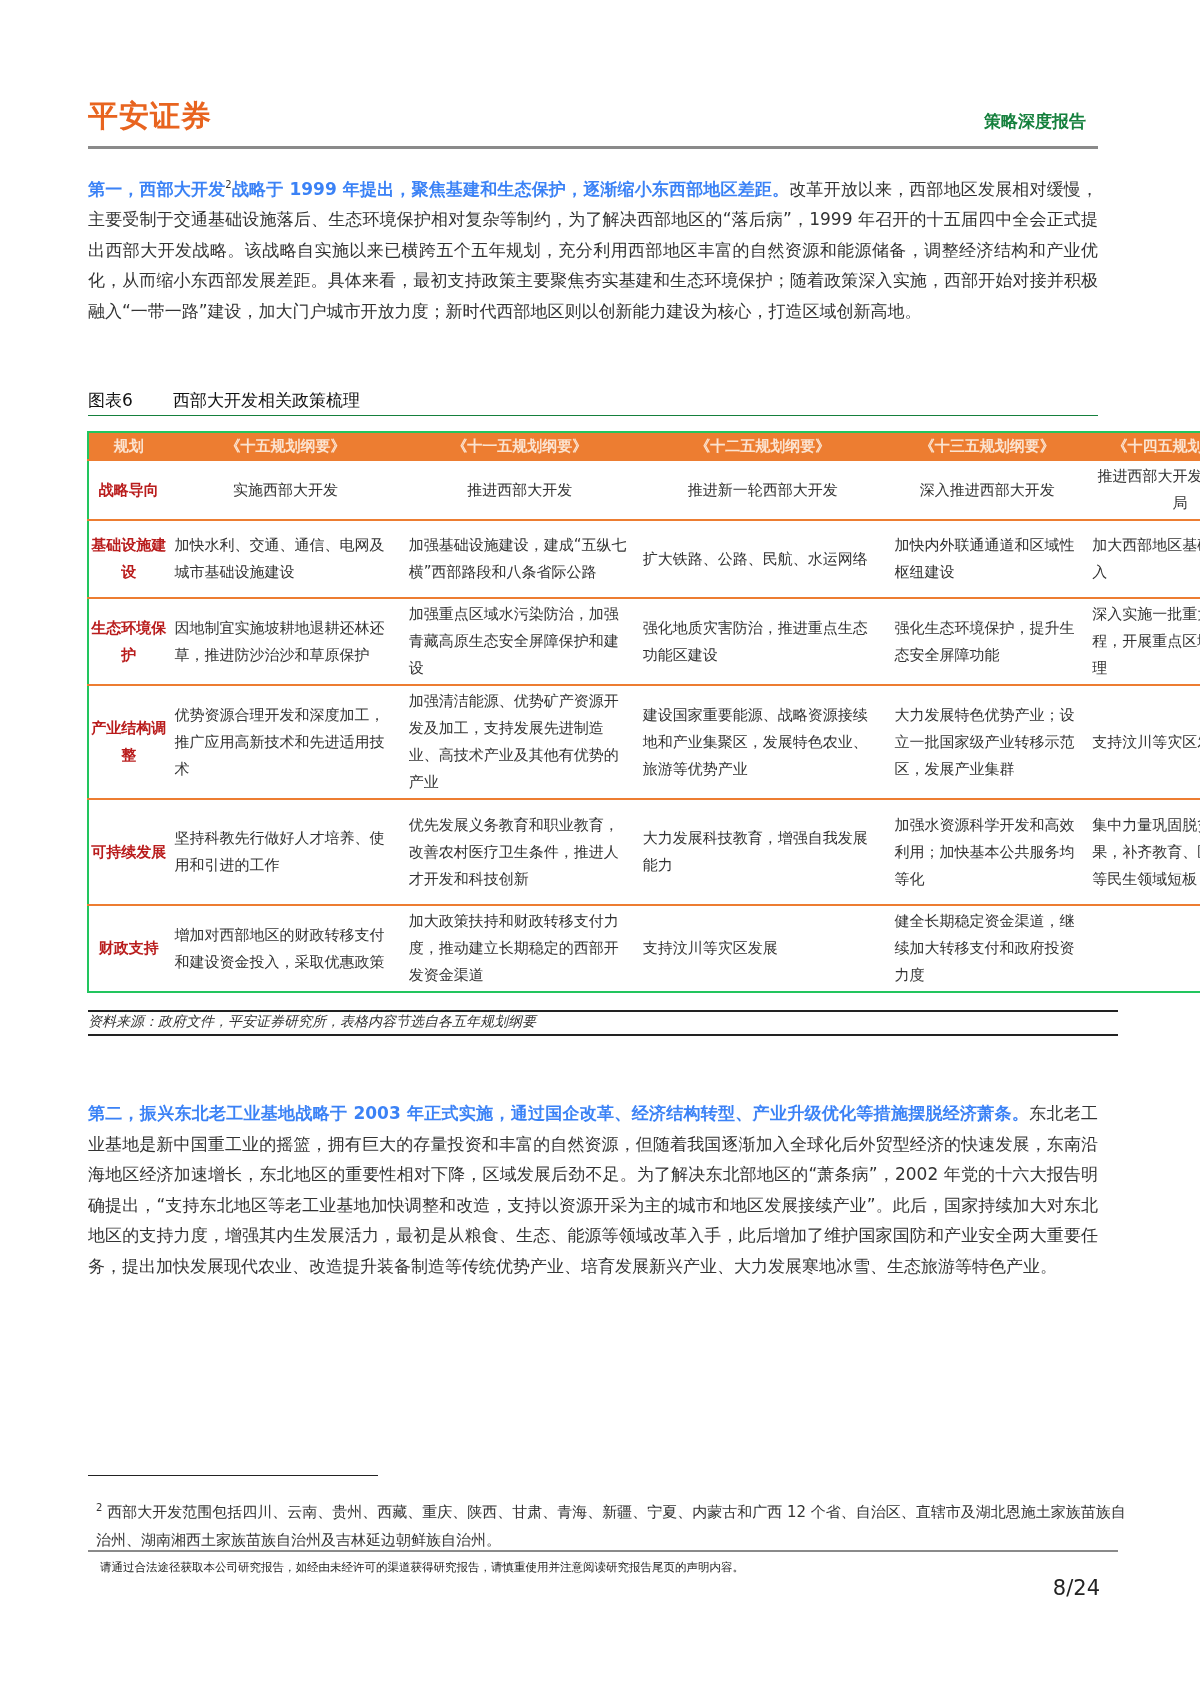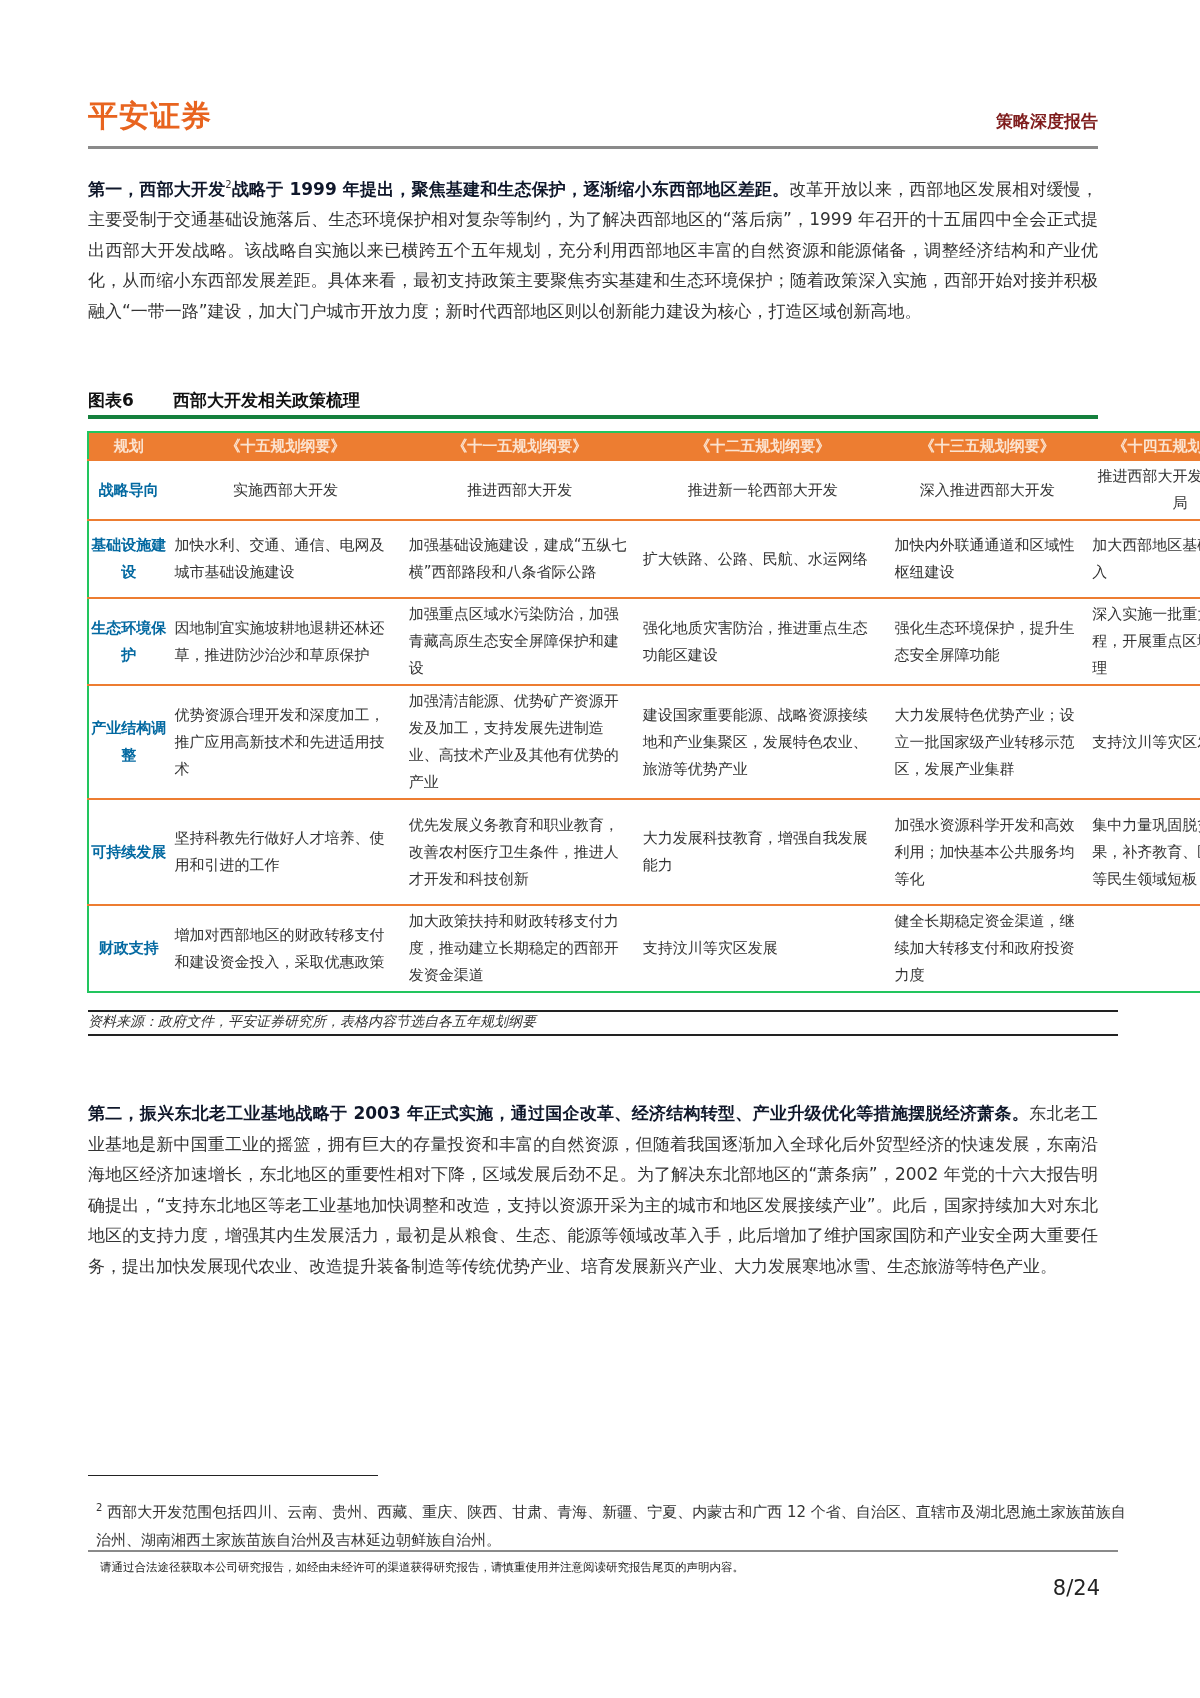--- a/index.html
+++ b/index.html
@@ -1,36 +1,36 @@
 <!DOCTYPE html>
 <html><head>
 <meta charset="utf-8">
 <style>
   html, body { margin: 0; padding: 0; background: #ffffff; }
   body { width: 1200px; height: 1698px; position: relative; font-family: "DejaVu Sans", sans-serif; color: #222; }
   .page { position: absolute; left: 0; top: 0; width: 1200px; height: 1698px; }
 
   .header { position: absolute; left: 88px; top: 96px; width: 1010px; height: 52px; }
   .logo { position: absolute; left: 0; top: 0; font-size: 30px; font-weight: bold; color: #e8641f; letter-spacing: 1px; }
-  .report-type { position: absolute; right: 0; top: 14px; font-size: 17px; font-weight: bold; color: #7f1d1d; }
+  .report-type { position: absolute; right: 12px; top: 14px; font-size: 17px; font-weight: bold; color: #15803d; }
   .header-rule { position: absolute; left: 88px; top: 146px; width: 1010px; height: 3px; background: #8a8a8a; }
 
   .para { position: absolute; left: 88px; width: 1010px; font-size: 17px; line-height: 30.5px; color: #333; text-align: justify; }
-  .para b { color: #0f172a; }
+  .para b { color: #3b82f6; }
   .para sup { font-size: 10px; }
   #p1 { top: 170px; }
   #p2 { top: 1098px; }
 
-  .fig-title { position: absolute; left: 88px; top: 389px; width: 1010px; height: 26px; border-bottom: 4px solid #15803d; font-size: 17px; font-weight: bold; color: #111; }
+  .fig-title { position: absolute; left: 88px; top: 389px; width: 1010px; height: 26px; border-bottom: 1px solid #15803d; font-size: 17px; font-weight: normal; color: #111; }
   .fig-title .num { display: inline-block; width: 85px; }
 
   table.policy { position: absolute; left: 87px; top: 431px; width: 1189px; border-collapse: collapse; border: 2px solid #22c55e; font-size: 15px; color: #333; table-layout: fixed; }
   table.policy th { background: #ed7d31; color: #fbe3d0; font-weight: bold; height: 26px; font-size: 15px; padding: 0; }
   table.policy td { border-top: 2px solid #ed7d31; vertical-align: middle; padding: 2px 6px; line-height: 27px; }
-  table.policy td.rowhead { font-weight: bold; color: #0369a1; text-align: center; padding: 2px 2px; }
+  table.policy td.rowhead { font-weight: bold; color: #b91c1c; text-align: center; padding: 2px 2px; }
   table.policy td.center { text-align: center; }
 
   .source-rule-top { position: absolute; left: 88px; top: 1010px; width: 1030px; height: 2px; background: #222; }
   .source { position: absolute; left: 88px; top: 1013px; font-size: 14px; font-style: italic; color: #333; }
   .source-rule-bot { position: absolute; left: 88px; top: 1034px; width: 1030px; height: 2px; background: #222; }
 
   .fn-rule { position: absolute; left: 88px; top: 1475px; width: 290px; height: 1px; background: #222; }
   .footnote { position: absolute; left: 88px; top: 1494px; width: 1030px; font-size: 15px; line-height: 28px; color: #333; margin-left: 8px; }
   .footnote sup { font-size: 10px; }
   .footer-rule { position: absolute; left: 88px; top: 1550px; width: 1030px; height: 2px; background: #8a8a8a; }

